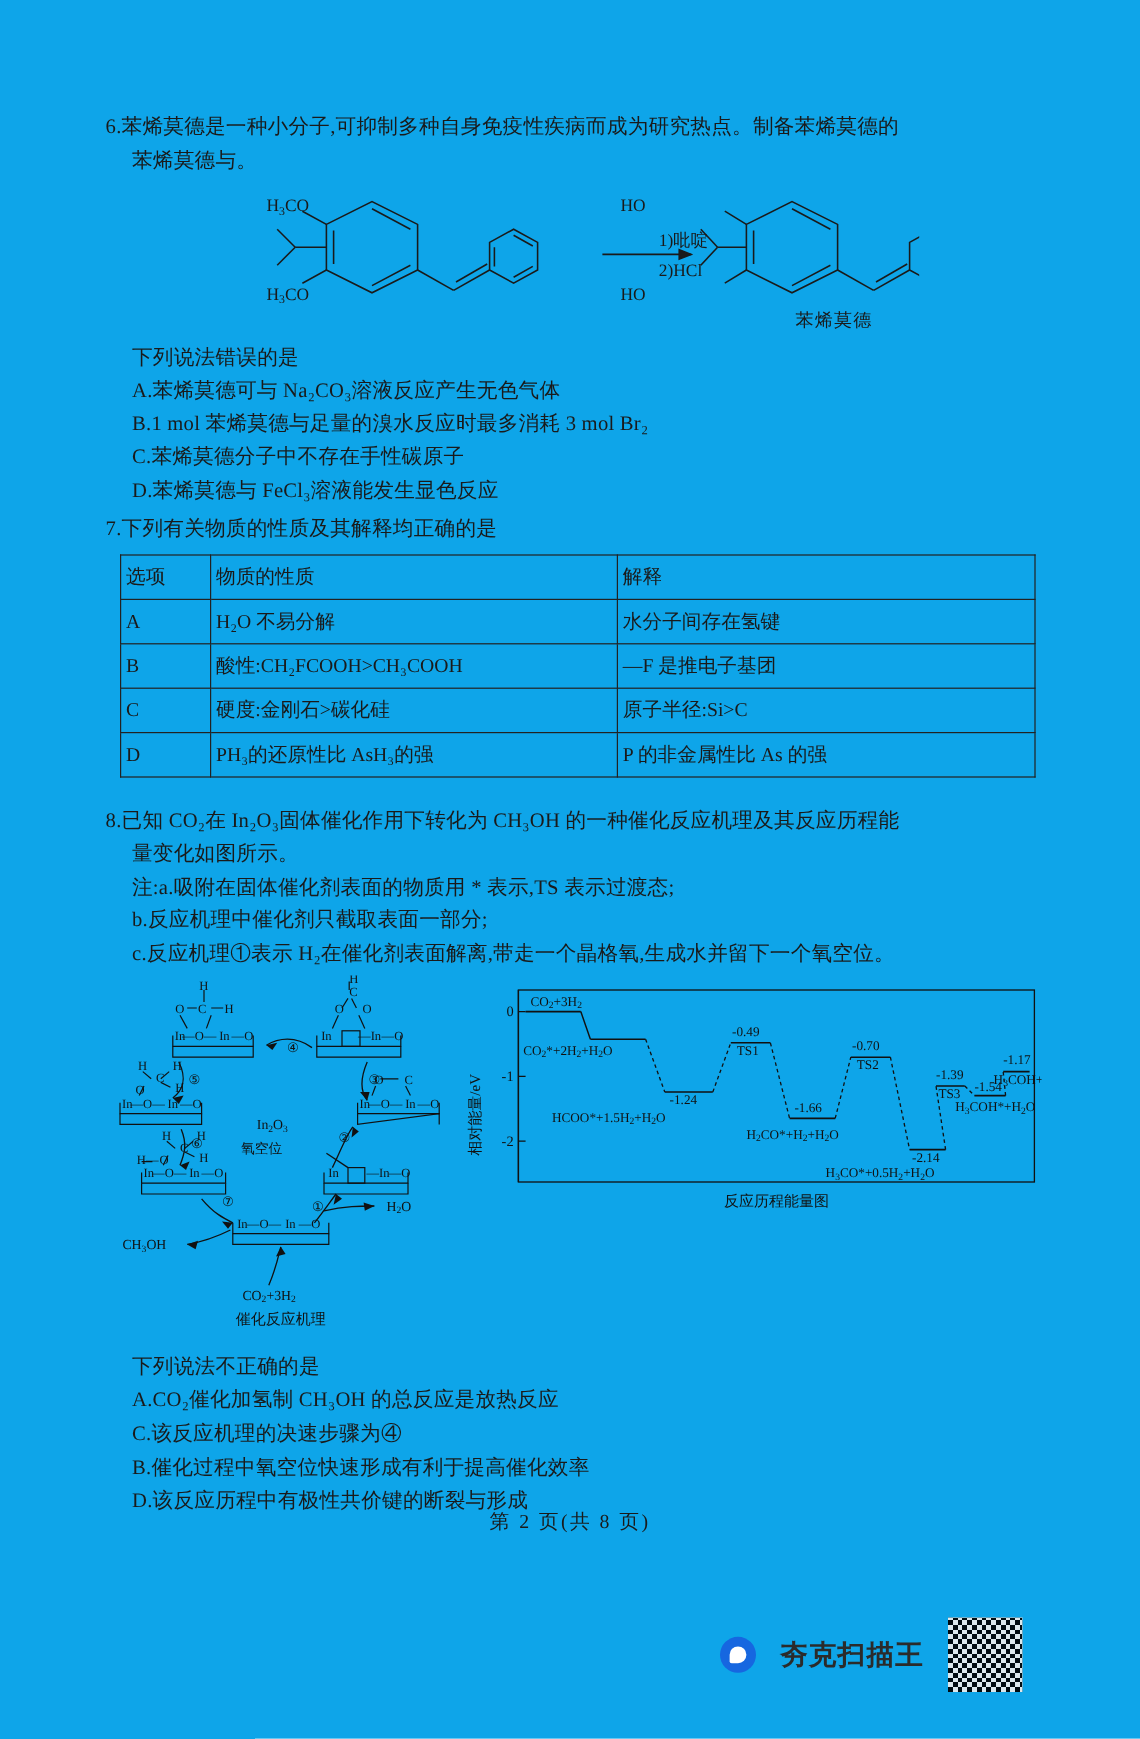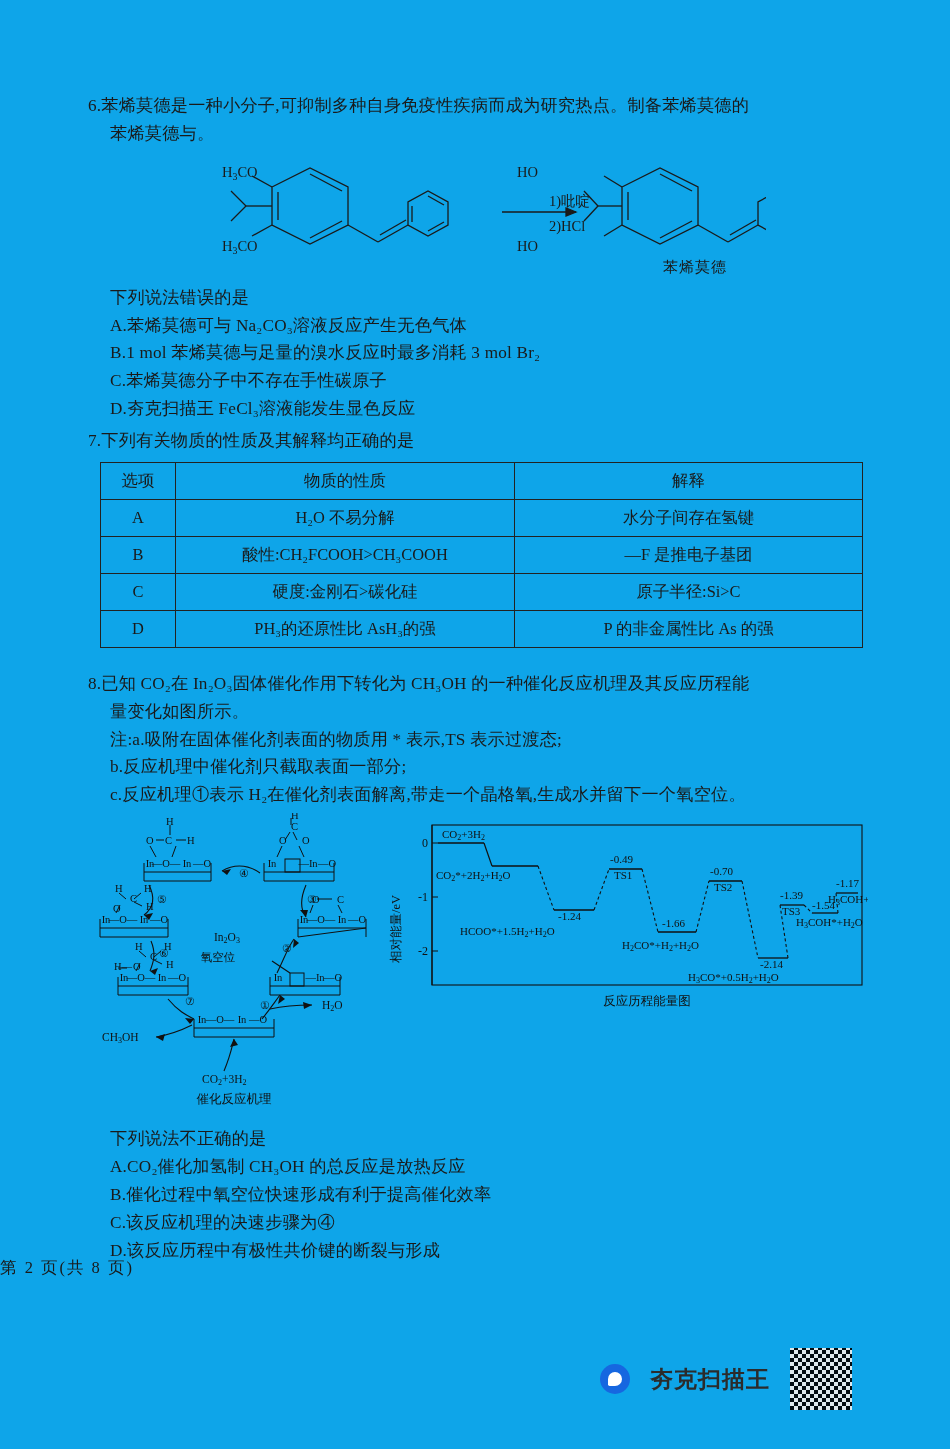--- a/index.html
+++ b/index.html
@@ -67,21 +67,21 @@
 
   
   table.q7 {
     border-collapse: collapse;
     width: 763px;
     margin: 7px 0 4px 12px;
     table-layout: fixed;
   }
   table.q7 td, table.q7 th {
     border: 1px solid #222;
-    text-align: center;
+    text-align: left;
     font-size: 16.4px;
     font-weight: normal;
     height: 36px;
     padding: 0 4px;
   }
   table.q7 .c-opt { width: 66px; }
   table.q7 .c-prop { width: 330px; }
 
   
   .figrow {
@@ -90,20 +90,21 @@
     margin-top: 4px;
   }
   .mech { position: absolute; left: 6px; top: 0; }
   .energy { position: absolute; left: 300px; top: 8px; }
 
   
   .footer {
     position: absolute;
     left: 0; right: 0;
     top: 1257px;
+    text-align: center;
     font-size: 16.5px;
     letter-spacing: 2px;
   }
   .watermark {
     position: absolute;
     left: 600px;
     top: 1348px;
     display: flex;
     align-items: center;
     gap: 20px;
@@ -202,21 +203,21 @@
 
       <span class="cond c1">1)吡啶</span>
       <span class="cond c2">2)HCl</span>
       <span class="cap">苯烯莫德</span>
     </div>
 
     <div class="qline indent">下列说法错误的是</div>
     <div class="opt">A.苯烯莫德可与 Na₂CO₃溶液反应产生无色气体</div>
     <div class="opt">B.1 mol 苯烯莫德与足量的溴水反应时最多消耗 3 mol Br₂</div>
     <div class="opt">C.苯烯莫德分子中不存在手性碳原子</div>
-    <div class="opt">D.夯克扫描王 FeCl₃溶液能发生显色反应</div>
+    <div class="opt">D.苯烯莫德与 FeCl₃溶液能发生显色反应</div>
   </div>
 
   <div style="margin-top:4px;">
     <div class="qline">7.下列有关物质的性质及其解释均正确的是</div>
     <table class="q7">
       <thead>
         <tr>
           <th class="c-opt">选项</th>
           <th class="c-prop">物质的性质</th>
           <th>解释</th>
@@ -500,22 +501,22 @@
           <text x="448" y="66">-1.17</text>
           <text x="440" y="82">H<tspan font-size="8" dy="2">3</tspan><tspan dy="-2">COH+H</tspan><tspan font-size="8" dy="2">2</tspan><tspan dy="-2">O</tspan></text>
         </g>
 
         <text x="259" y="184" font-size="12.5" text-anchor="middle">反应历程能量图</text>
       </svg>
     </div>
 
     <div class="qline indent">下列说法不正确的是</div>
     <div class="opt">A.CO₂催化加氢制 CH₃OH 的总反应是放热反应</div>
+    <div class="opt">C.该反应机理的决速步骤为④</div>
     <div class="opt">B.催化过程中氧空位快速形成有利于提高催化效率</div>
-    <div class="opt">C.该反应机理的决速步骤为④</div>
     <div class="opt">D.该反应历程中有极性共价键的断裂与形成</div>
   </div>
 
 </div>
 
 <div class="footer">第 2 页(共 8 页)</div>
 
 <div class="watermark">
   <div class="wm-logo"></div>
   <div class="wm-text">夯克扫描王</div>

